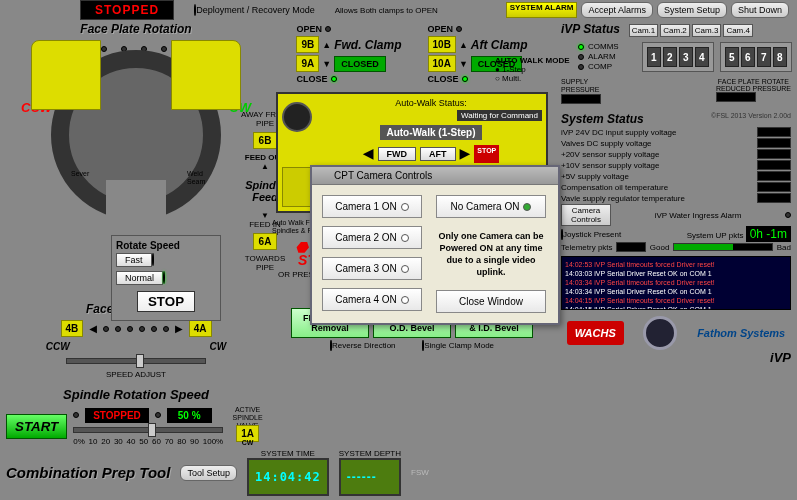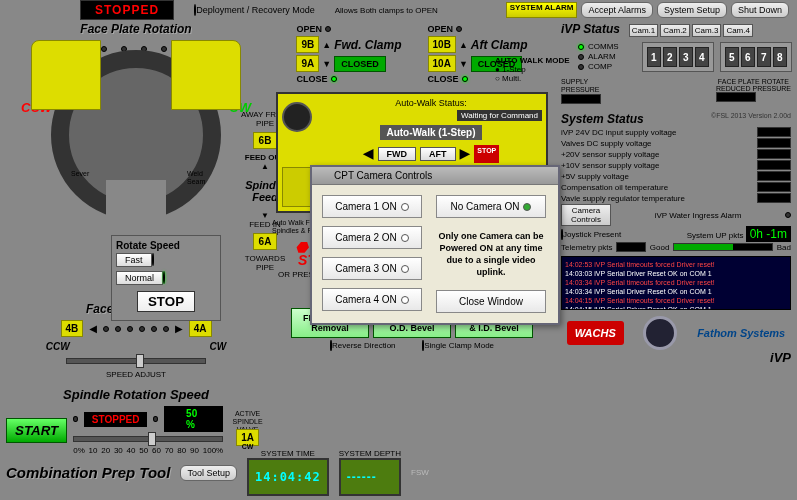--- a/index.html
+++ b/index.html
@@ -32,21 +32,21 @@
 
 .fpr-row { display: flex; align-items: center; justify-content: center; gap: 6px; margin-top: 4px; }
 .key { background: #dd0; border: 1px solid #880; padding: 2px 4px; font-weight: bold; font-size: 10px; }
 .slider-track { height: 6px; background: #555; border: 1px solid #333; width: 140px; position: relative; margin: 6px auto; }
 .slider-thumb { position: absolute; width: 8px; height: 14px; background: #ccc; border: 1px solid #333; top: -5px; left: 50%; }
 
 .spindle-sec { margin-top: 8px; }
 .spindle-title { font-style: italic; font-weight: bold; font-size: 13px; text-align: center; }
 .start-btn { background: linear-gradient(#6f6, #0a0); border: 1px solid #050; padding: 4px 8px; font-weight: bold; font-style: italic; color: #000; }
 .stopped-ind { background: #000; color: #f00; font-weight: bold; padding: 2px 8px; font-size: 10px; }
-.pct-box { background: #000; color: #0f0; padding: 2px 22px; font-weight: bold; font-size: 10px; }
+.pct-box { background: #000; color: #0f0; padding: 2px 11px; font-weight: bold; font-size: 10px; }
 .ticks { font-size: 8px; color: #000; display: flex; justify-content: space-between; width: 150px; }
 
 .mid { position: absolute; left: 272px; top: 22px; width: 280px; }
 .clamp-sec { display: flex; gap: 26px; justify-content: center; }
 .clamp-col { text-align: center; }
 .clamp-title { font-style: italic; font-weight: bold; font-size: 12px; }
 .clamp-row { display: flex; align-items: center; gap: 3px; margin: 2px 0; font-size: 9px; font-weight: bold; }
 .closed-ind { background: #0a0; color: #000; padding: 2px 6px; border: 1px solid #050; font-size: 9px; font-weight: bold; }
 
 .autowalk { background: #dd0; border: 2px solid #333; margin: 6px 4px; padding: 4px; position: relative; }

